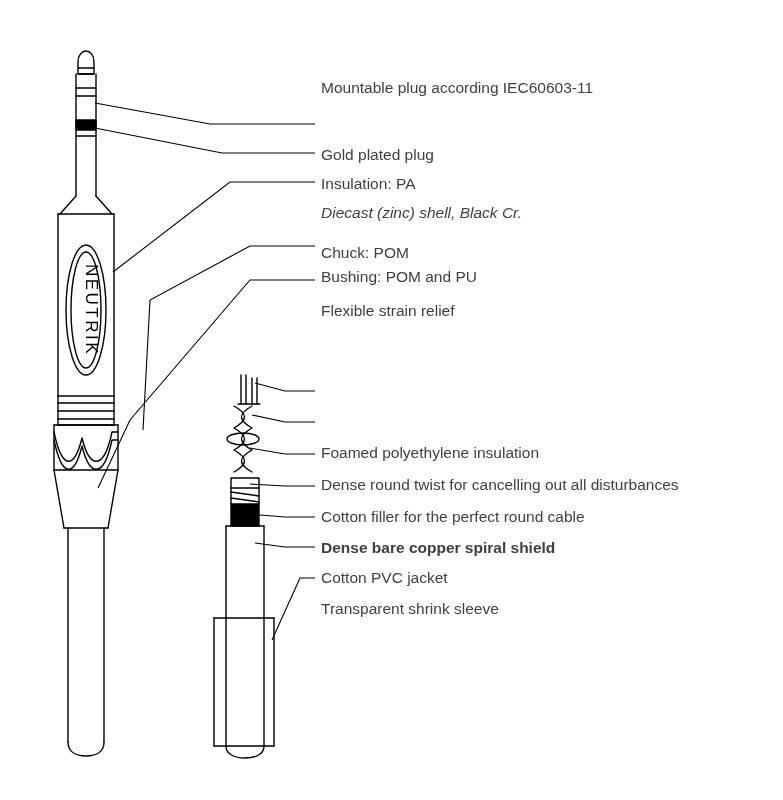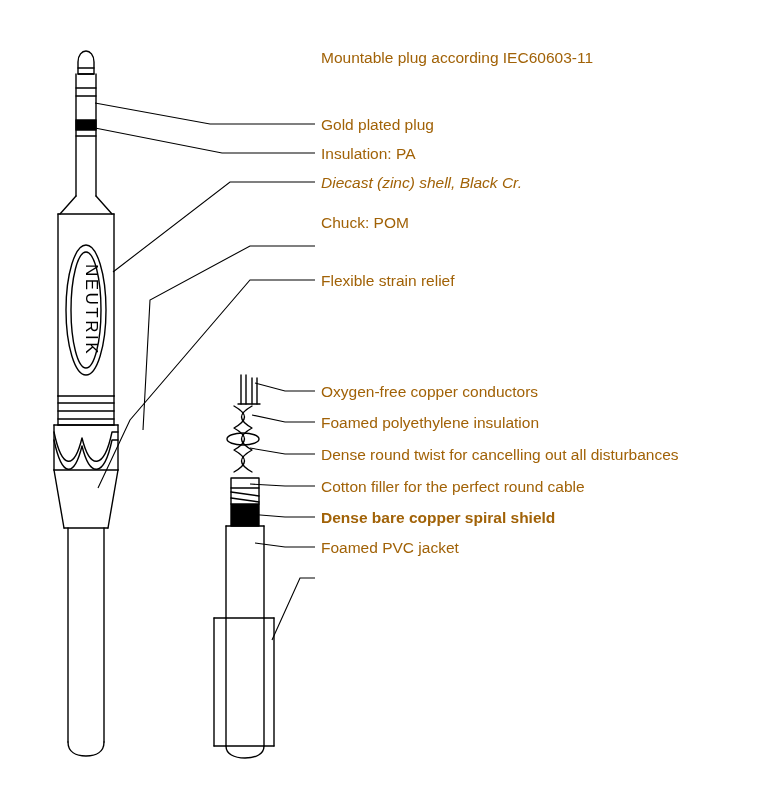--- a/index.html
+++ b/index.html
@@ -20,22 +20,23 @@
   }
   #diagram-svg {
     position: absolute;
     left: 0;
     top: 0;
   }
   .label {
     position: absolute;
     font-size: 15.5px;
     line-height: 1.1;
-    color: #a16207;
+    color: #404040;
     white-space: nowrap;
+    margin-top: 30px;
   }
 </style>
 </head>
 <body>
 
 <div id="page">
 
   <svg id="diagram-svg" width="783" height="800" viewBox="0 0 783 800">
 
     <g fill="none" stroke="#000000" stroke-width="1.4" stroke-linejoin="round" stroke-linecap="round">
@@ -158,21 +159,22 @@
         <polyline points="315,547 285,547 255,543" fill="none" stroke="#000000" stroke-width="1.1"></polyline>
         <polyline points="315,578 300,578 272,640" fill="none" stroke="#000000" stroke-width="1.1"></polyline>
       </g>
   </svg>
 
   <div class="label" style="left: 321px; top: 49px;">Mountable plug according IEC60603-11</div>
   <div class="label" style="left: 321px; top: 116px;">Gold plated plug</div>
   <div class="label" style="left: 321px; top: 145px;">Insulation: PA</div>
   <div class="label" style="left: 321px; top: 174px; font-style: italic;">Diecast (zinc) shell, Black Cr.</div>
   <div class="label" style="left: 321px; top: 214px;">Chuck: POM</div>
+  <div class="label" style="left: 321px; top: 238px;">Bushing: POM and PU</div>
   <div class="label" style="left: 321px; top: 272px; text-align: center;">Flexible strain relief</div>
-  <div class="label" style="left: 321px; top: 383px;">Oxygen-free copper conductors</div>
   <div class="label" style="left: 321px; top: 414px;">Foamed polyethylene insulation</div>
   <div class="label" style="left: 321px; top: 446px;">Dense round twist for cancelling out all disturbances</div>
   <div class="label" style="left: 321px; top: 478px;">Cotton filler for the perfect round cable</div>
   <div class="label" style="left: 321px; top: 509px; font-weight: bold;">Dense bare copper spiral shield</div>
-  <div class="label" style="left: 321px; top: 539px;">Foamed PVC jacket</div>
+  <div class="label" style="left: 321px; top: 539px;">Cotton PVC jacket</div>
+  <div class="label" style="left: 321px; top: 570px;">Transparent shrink sleeve</div>
 
 </div>
 
 </body></html>

